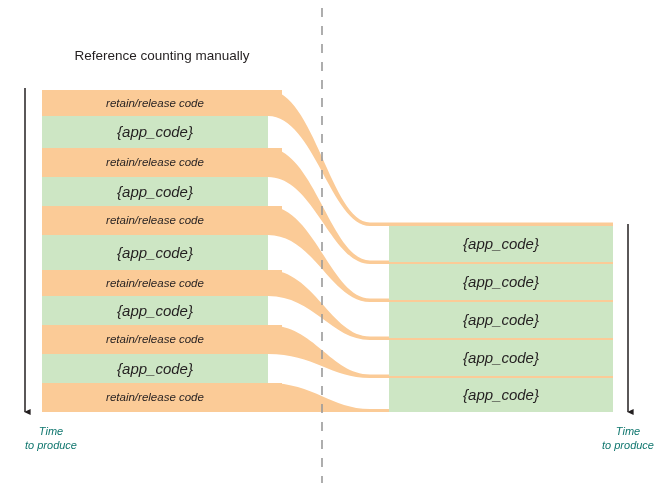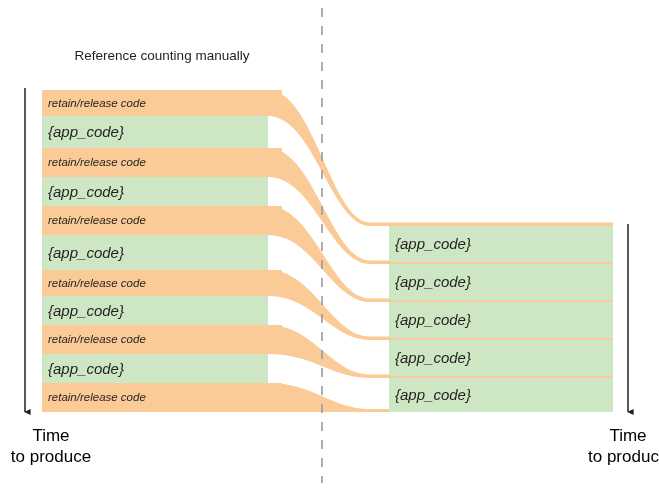--- a/index.html
+++ b/index.html
@@ -7,29 +7,29 @@
        font-family:"Liberation Sans","DejaVu Sans",sans-serif;color:#231f20;}
   #stage{position:relative;width:659px;height:491px;}
   svg.layer{position:absolute;left:0;top:0;width:659px;height:491px;}
   .col-title{
     position:absolute;font-size:13.5px;color:#231f20;
     text-align:center;white-space:nowrap;font-style:normal;
   }
   #title-left{left:0;width:324px;top:48px;}
   #title-right{left:324px;width:335px;top:48px;}
   .band-label{
-    position:absolute;text-align:left;white-space:nowrap;
-    font-style:italic;color:#231f20;pointer-events:none;margin-left:6px;
+    position:absolute;text-align:center;white-space:nowrap;
+    font-style:italic;color:#231f20;pointer-events:none;
   }
   .lbl-retain{font-size:11.5px;}
   .lbl-app{font-size:15px;}
   .lbl-app-right{font-size:15px;}
   .axis-cap{
-    position:absolute;font-size:17px;
-    color:#000000;line-height:1.25;white-space:nowrap;
+    position:absolute;font-style:italic;font-size:11px;
+    color:#0f766e;line-height:1.25;white-space:nowrap;
   }
   #cap-left{left:2px;top:425px;width:98px;text-align:center;}
   #cap-right{left:588px;top:425px;width:80px;text-align:center;}
 </style>
 </head>
 <body>
 
 <div id="stage">
 
   <div class="col-title" id="title-left">Reference counting manually</div>

